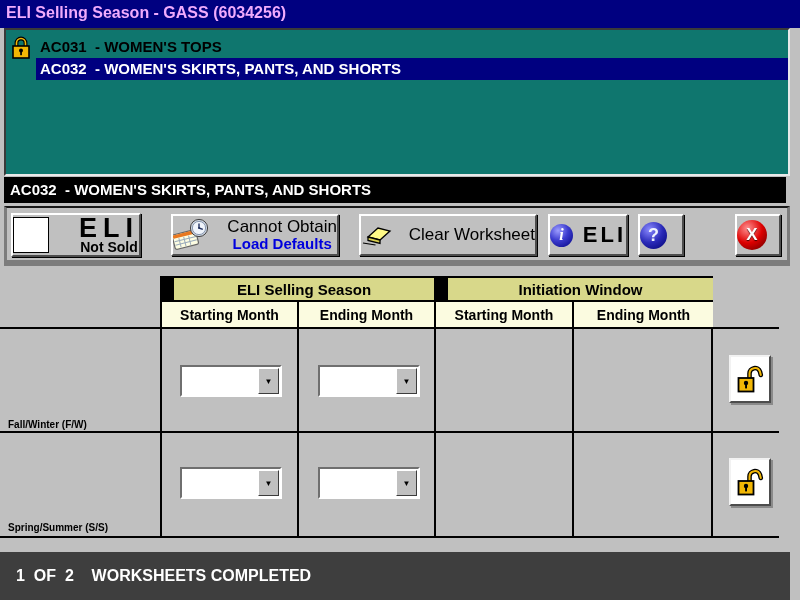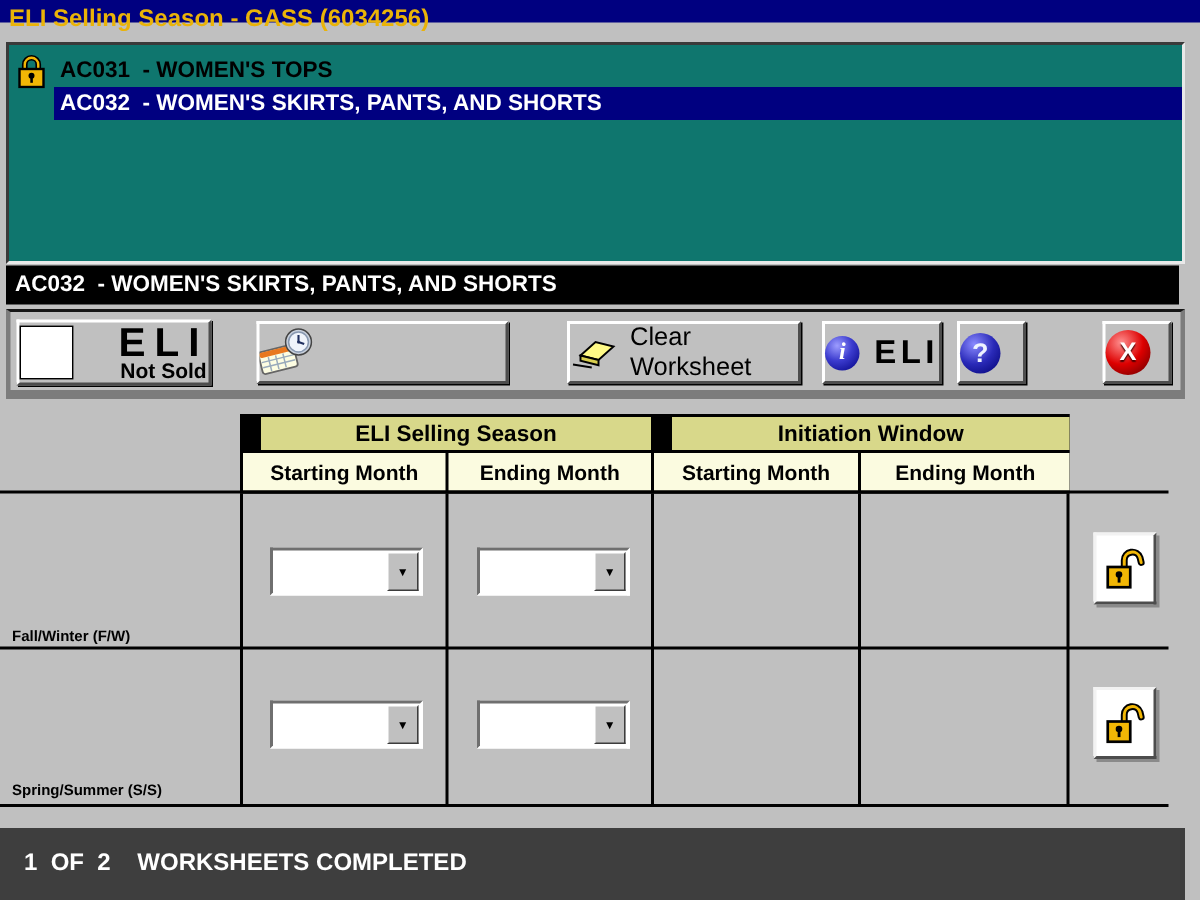--- a/index.html
+++ b/index.html
@@ -7,22 +7,22 @@
   body {
     position:relative; overflow:hidden;
     background:#C0C0C0;
     font-family:"Liberation Sans", sans-serif;
     color:#000;
   }
   .pre { white-space:pre; }
 
   
   .titlebar {
-    position:absolute; left:0; top:0; width:800px; height:15px;
-    background:#000080; color:#eab308;
+    position:absolute; left:0; top:0; width:800px; height:28px;
+    background:#000080; color:#f0abfc;
     font-size:16px; font-weight:bold; line-height:25px; padding-left:6px;
   }
 
   
   .listbox {
     position:absolute; left:4px; top:28px; width:786px; height:148px;
     background:#0f766e;
     border:2px solid; border-color:#3a3a3a #e9e9e9 #e9e9e9 #3a3a3a;
     padding-top:6px;
   }
@@ -49,21 +49,21 @@
   }
   .btn3d {
     position:absolute; background:#C0C0C0;
     border:2px solid; border-color:#ffffff #4d4d4d #4d4d4d #ffffff;
     box-shadow:1px 1px 0 #000;
     display:flex; align-items:center; justify-content:space-between;
     cursor:default;
   }
   .b-eli-not-sold { left:4px; top:5px; width:130px; height:44px; }
   .b-cannot      { left:164px; top:6px; width:168px; height:42px; }
-  .b-clear       { left:371px; top:6px; width:156px; height:42px; }
+  .b-clear       { left:352px; top:6px; width:178px; height:42px; }
   .b-eli-info    { left:541px; top:6px; width:80px;  height:42px; }
   .b-help        { left:631px; top:6px; width:46px;  height:42px; }
   .b-close       { left:728px; top:6px; width:46px;  height:42px; }
 
   .white-square { width:36px; height:36px; background:#fff; border:1px solid #000; margin-right:10px; }
   .stack { display:flex; flex-direction:column; align-items:center; }
   .eli-big { font-size:27px; font-weight:bold; letter-spacing:6px; line-height:24px; }
   .not-sold { font-size:14px; font-weight:bold; line-height:14px; }
   .cannot-l1 { font-size:17px; line-height:18px; }
   .load-def  { font-size:15px; font-weight:bold; color:#0000DD; line-height:16px; }
@@ -201,20 +201,24 @@
           <line x1="12" y1="18.5" x2="12" y2="28" stroke="#9AB" stroke-width="1"></line>
           <line x1="17" y1="18.5" x2="17" y2="28" stroke="#9AB" stroke-width="1"></line>
         </g>
         <circle cx="26" cy="10" r="8.6" fill="#C8D0DC" stroke="#444" stroke-width="1"></circle>
         <circle cx="26" cy="10" r="6.6" fill="#EFF4FB" stroke="#8898B0" stroke-width="1"></circle>
         <line x1="26" y1="10" x2="26" y2="5.4" stroke="#203060" stroke-width="1.4"></line>
         <line x1="26" y1="10" x2="29.8" y2="11.4" stroke="#203060" stroke-width="1.4"></line>
         <circle cx="26" cy="10" r="1" fill="#203060"></circle>
       </svg>
     </span>
+    <span class="stack">
+      <span class="cannot-l1">Cannot Obtain</span>
+      <span class="load-def">Load Defaults</span>
+    </span>
   </div>
 
   <div class="btn3d b-clear">
     <span style="display:flex;">
       <svg width="32" height="22" viewBox="0 0 32 22">
         <path d="M7 13 L17 4 L29 7 L19 16 Z" fill="#FFFA86" stroke="#000" stroke-width="1.3"></path>
         <path d="M7 13 L19 16 L19 19.5 L7 16.5 Z" fill="#D8CE4E" stroke="#000" stroke-width="1.3"></path>
         <path d="M2 19 L14.5 21" stroke="#000" stroke-width="1.2"></path>
       </svg>
     </span>

